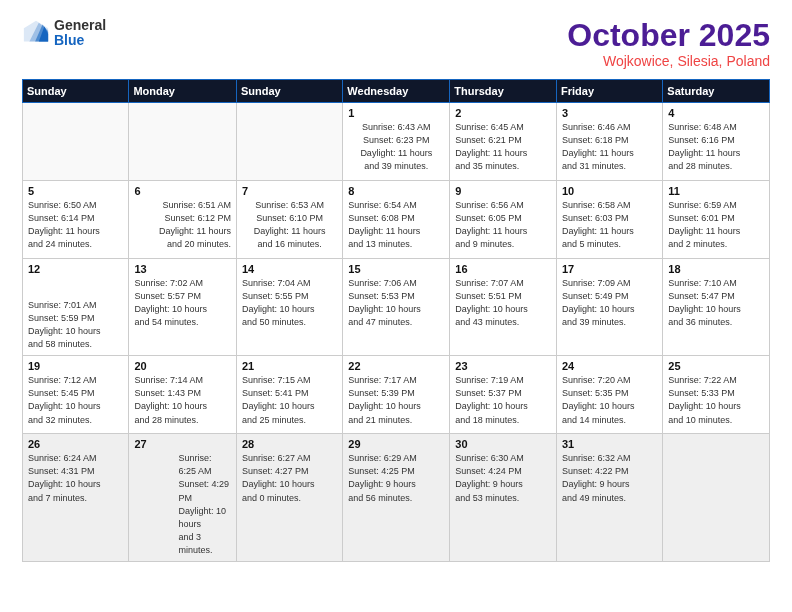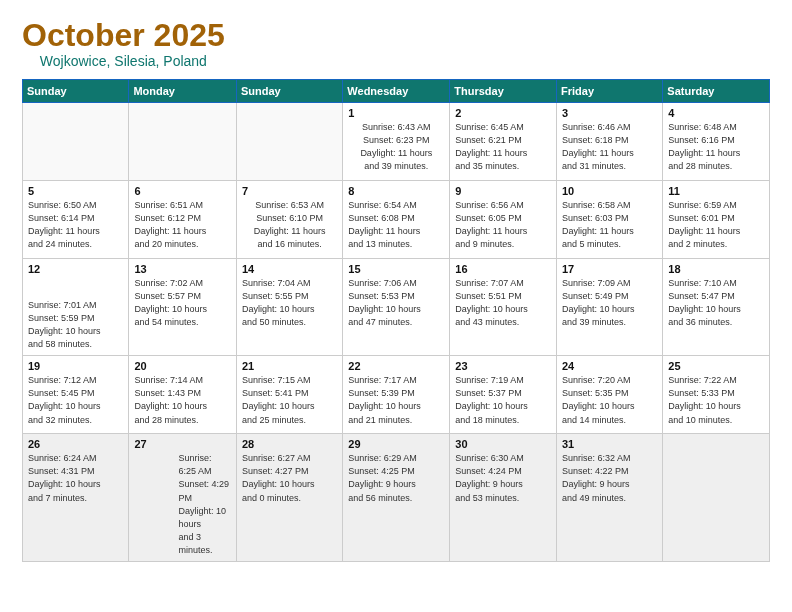--- a/index.html
+++ b/index.html
@@ -39,35 +39,34 @@
     .logo-icon {
       width: 28px;
       height: 28px;
     }
     .title-block {
       text-align: right;
     }
     .calendar-title {
       font-size: 32px;
       font-weight: bold;
-      color: #a16207;
+      color: #4c1d95;
       line-height: 1.1;
     }
     .calendar-subtitle {
       font-size: 14px;
-      color: #0f766e;
-      text-align: center;
+      color: #ef4444;
     }
     .calendar {
       width: 100%;
       border-collapse: collapse;
       font-size: 9.5px;
     }
     .calendar thead th {
-      background: #0f766e;
+      background: #0f172a;
       color: white;
       padding: 5px 4px;
       font-size: 11px;
       font-weight: bold;
       text-align: left;
       border: 1px solid #1565c0;
     }
     .calendar tbody td {
       border: 1px solid #ccc;
       vertical-align: top;
@@ -96,20 +95,32 @@
     }
     .last-row td {
       background: #efefef !important;
     }
   </style>
 </head>
 <body>
 
 <div class="page">
   <div class="header">
+    <div class="logo">
+      <svg class="logo-icon" viewBox="0 0 30 30" xmlns="http://www.w3.org/2000/svg">
+        <polygon points="15,2 28,10 28,24 2,24 2,10" fill="#1565c0" opacity="0.15"></polygon>
+        <polygon points="18,4 28,12 28,24 8,24" fill="#1565c0" opacity="0.3"></polygon>
+        <polygon points="22,6 28,14 28,24 14,24" fill="#1565c0" opacity="0.6"></polygon>
+        <polygon points="24,8 28,16 28,24 18,24" fill="#1565c0"></polygon>
+      </svg>
+      <div class="logo-text">
+        <span class="logo-general">General</span>
+        <span class="logo-blue">Blue</span>
+      </div>
+    </div>
     <div class="title-block">
       <div class="calendar-title">October 2025</div>
       <div class="calendar-subtitle">Wojkowice, Silesia, Poland</div>
     </div>
   </div>
 
   <table class="calendar">
     <thead>
       <tr>
       <th>Sunday</th>
@@ -158,21 +169,21 @@
         <tr>
           <td>
             <div class="day-number">5</div>
             <div class="day-info" style="white-space: pre-line;">Sunrise: 6:50 AM
 Sunset: 6:14 PM
 Daylight: 11 hours
 and 24 minutes.</div>
           </td>
           <td>
             <div class="day-number">6</div>
-            <div class="day-info" style="white-space: pre-line;">Sunrise: 6:51 AM
+            <div class="day-info" style="white-space: pre-line; text-align: right;">Sunrise: 6:51 AM
 Sunset: 6:12 PM
 Daylight: 11 hours
 and 20 minutes.</div>
           </td>
           <td>
             <div class="day-number">7</div>
             <div class="day-info" style="white-space: pre-line; text-align: center;">Sunrise: 6:53 AM
 Sunset: 6:10 PM
 Daylight: 11 hours
 and 16 minutes.</div>

